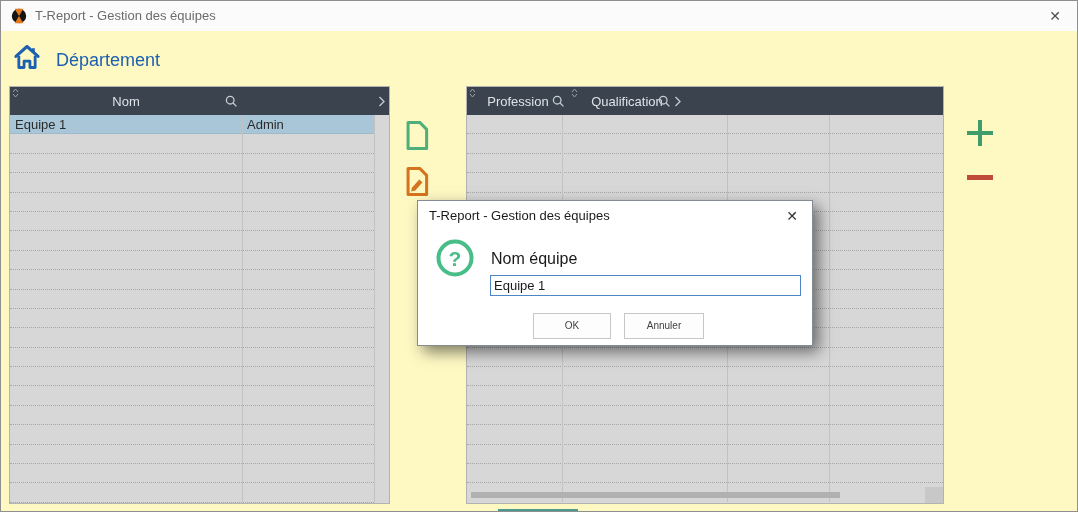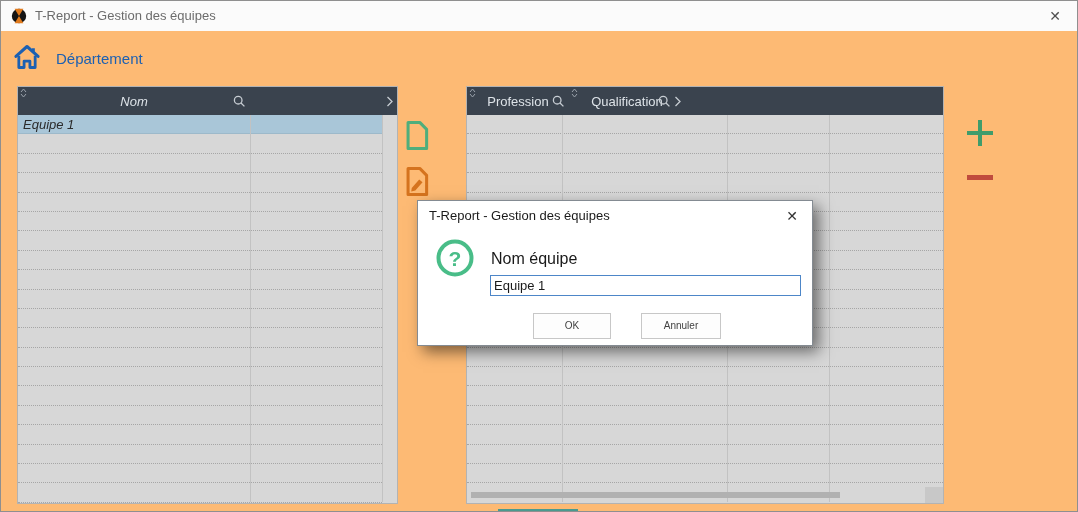--- a/index.html
+++ b/index.html
@@ -1,33 +1,33 @@
 <!DOCTYPE html>
 <html><head>
 <meta charset="utf-8">
 <style>
   * { margin:0; padding:0; box-sizing:border-box; }
   body { background:#9a9a9a; font-family:"Liberation Sans", sans-serif; }
-  .frame { position:relative; width:1078px; height:512px; background:#fdba74;
+  .frame { position:relative; width:1078px; height:512px; background:#fef9c3;
            border:1px solid #8f8f8f; overflow:hidden; }
 
   
   .titlebar { position:absolute; left:0; top:0; width:100%; height:30px; background:#fbfbfb; }
   .app-icon { position:absolute; left:10px; top:7px; width:16px; height:16px; }
   .win-title { position:absolute; left:34px; top:0; line-height:30px; font-size:13px; color:#6c6c6c; }
   .win-close { position:absolute; right:0; top:0; width:44px; height:30px; text-align:center;
                line-height:30px; font-size:14px; color:#4f4f4f; cursor:pointer; }
 
   
   .home-btn { position:absolute; left:12px; top:42px; width:28px; height:28px; cursor:pointer; }
-  .dept-label { position:absolute; left:55px; top:49px; font-size:15px; color:#1c60b2; cursor:pointer; }
+  .dept-label { position:absolute; left:55px; top:49px; font-size:18px; color:#1c60b2; cursor:pointer; }
 
   
   .table { position:absolute; top:85px; height:418px; background:#d7d7d7; border:1px solid #b3b3b3; }
-  .teams-table   { left:16px;   width:381px;font-style:italic; }
+  .teams-table   { left:8px;   width:381px; }
   .members-table { left:465px; width:478px; }
 
   .thead { position:relative; display:flex; height:28px; background:#3a434e;
            color:#dde3e8; font-size:13px; }
   .th { position:relative; display:flex; align-items:center; justify-content:center; height:100%; }
   .spinner { position:absolute; left:2px; top:1px; }
   .mag { position:absolute; right:4px; top:8px; }
   .th-rest { position:relative; flex:1; }
   .hdr-chevron { position:absolute; right:3px; top:9px; }
 
@@ -65,21 +65,21 @@
                line-height:22px; font-size:14px; color:#333; cursor:pointer; }
   .dlg-qicon { position:absolute; left:17px; top:37px; width:40px; height:40px; }
   .dlg-label { position:absolute; left:73px; top:49px; font-size:16px; color:#1a1a1a; }
   .dlg-input { position:absolute; left:72px; top:74px; width:311px; height:21px;
                border:1px solid #4d86c8; background:#fff; font-size:13px; padding-left:3px;
                font-family:"Liberation Sans", sans-serif; color:#1a1a1a; outline:none; }
   .dlg-btn { position:absolute; top:112px; height:26px; background:#fdfdfd; border:1px solid #c7c7c7;
              font-size:10px; color:#424242; font-family:"Liberation Sans", sans-serif; cursor:pointer;
              text-align:center; line-height:24px; }
   .btn-ok { left:115px; width:78px; }
-  .btn-cancel { left:223px; width:80px;text-align:center; }
+  .btn-cancel { left:206px; width:80px;text-align:center; }
 
   .bottom-accent { position:absolute; left:497px; top:508px; width:80px; height:3px; background:#4a9a90; }
 </style>
 </head>
 <body>
 
 <div class="frame">
 
   <div class="titlebar">
     <svg class="app-icon" viewBox="0 0 16 16">
@@ -113,20 +113,21 @@
       </div>
       <div class="th-rest">
         <svg class="hdr-chevron" width="8" height="11" viewBox="0 0 8 11">
           <polyline points="1.5,1 6,5.5 1.5,10" fill="none" stroke="#c7cdd3" stroke-width="1.3"></polyline>
         </svg>
       </div>
     </div>
     <div class="tbody teams-rows" id="teams-body">
       <div class="trow selected">
         <div class="cell t-c1">Equipe 1</div>
+        <div class="cell t-c2">Admin</div>
       </div>
     <div class="trow">
           <div class="cell t-c1"></div>
           <div class="cell t-c2"></div>
         </div>
         <div class="trow">
           <div class="cell t-c1"></div>
           <div class="cell t-c2"></div>
         </div>
         <div class="trow">

